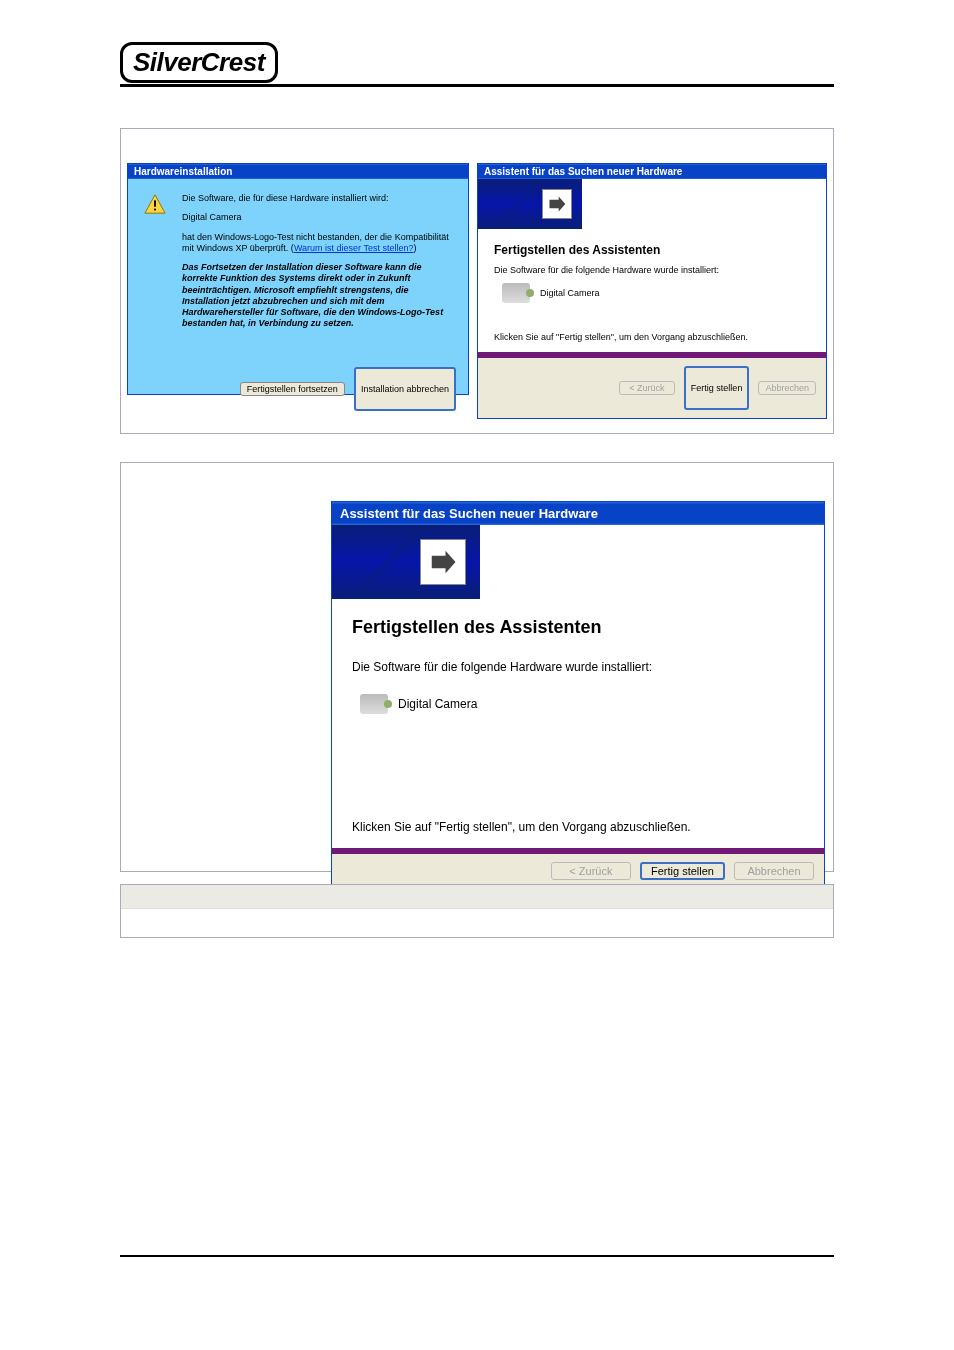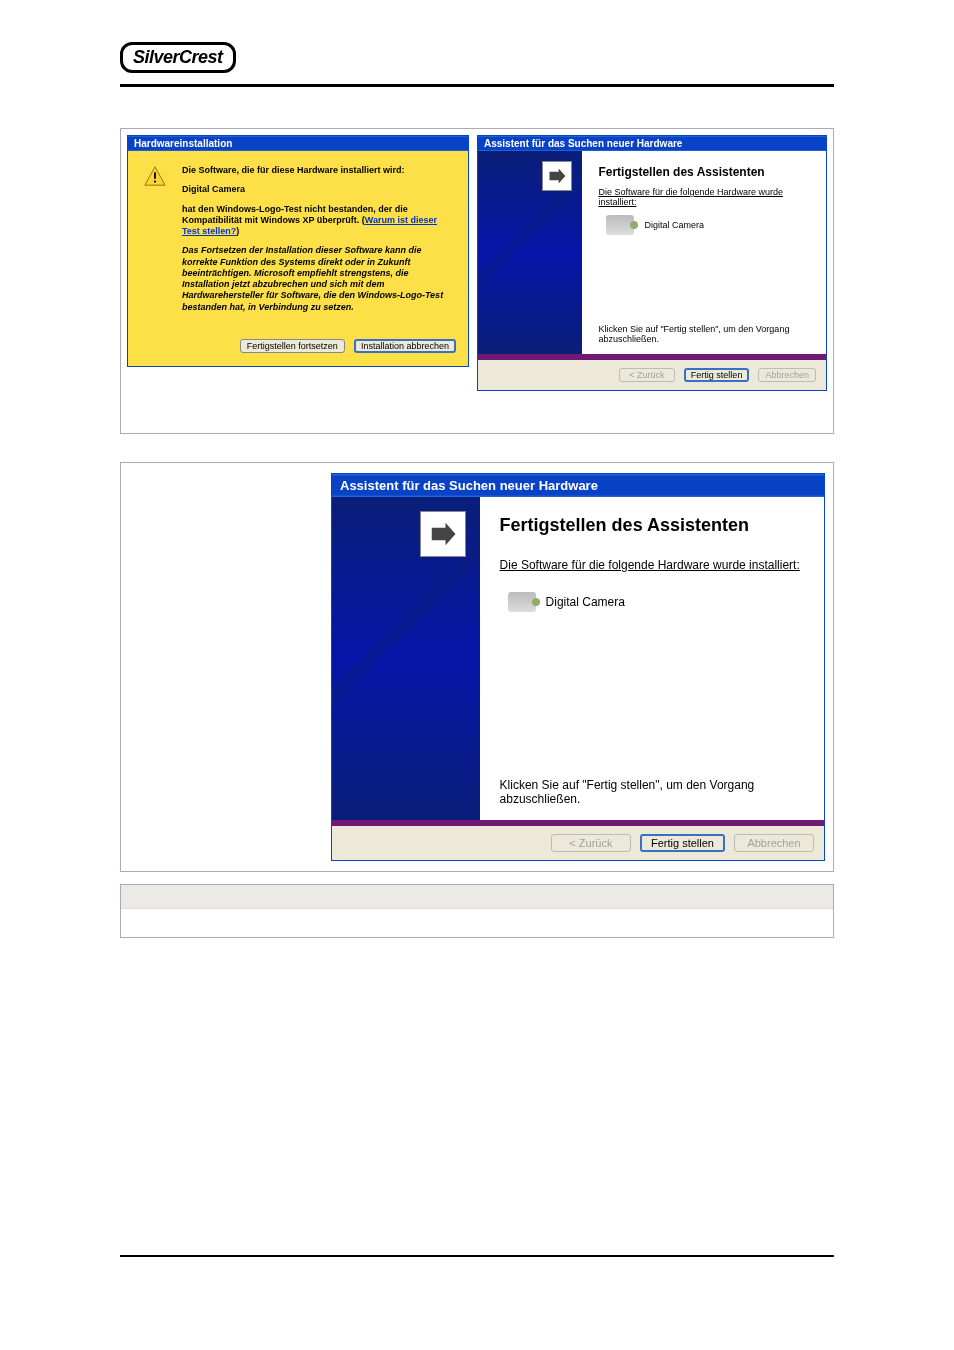--- a/index.html
+++ b/index.html
@@ -27,21 +27,21 @@
   .logo-box {
     border: 3px solid #000;
     border-radius: 12px;
     padding: 2px 10px;
     display: inline-block;
   }
   .logo-text {
     font-family: "Brush Script MT", cursive, sans-serif;
     font-weight: bold;
     font-style: italic;
-    font-size: 18px;
+    font-size: 26px;
     letter-spacing: -0.5px;
   }
   .logo-rule {
     position: absolute;
     left: 120px;
     right: 120px;
     top: 84px;
     border-top: 3px solid #000;
   }
   .figure-box {
@@ -62,42 +62,43 @@
   }
   .gray-box-inner {
     height: 24px;
     background: #eceae4;
     border-bottom: 1px solid #ddd;
   }
 
   
   .dialog {
     position: absolute;
-    background: #fde047;
+    background: #7dd3fc;
     border: 1px solid #0842c6;
+    margin-top: 28px;
   }
   .titlebar {
     background: linear-gradient(to bottom, #2a6de0 0%, #0842c6 10%, #0842c6 90%, #2a6de0 100%);
     color: #fff;
     font-weight: bold;
     padding: 3px 8px;
     font-size: 11px;
   }
   .dlg-body {
     padding: 14px 16px 10px 16px;
     font-size: 10px;
     color: #000;
   }
   .warn-icon {
     float: left;
     margin-right: 16px;
   }
   .warn-icon svg { display: block; }
   .dlg-text { overflow: hidden; }
-  .dlg-text p { margin-bottom: 12px; line-height: 1.25; font-weight: bold; }
+  .dlg-text p { margin-bottom: 12px; line-height: 1.25; }
   .dlg-text .bold { font-weight: bold; font-style: italic; }
   .dlg-link { color: #0033cc; text-decoration: underline; cursor: default; }
   .btn-row { text-align: right; padding: 8px 12px 10px 12px; }
   .btn {
     display: inline-block;
     min-width: 90px;
     padding: 2px 10px;
     background: #ece9d8;
     border: 1px solid #888;
     border-radius: 3px;
@@ -106,20 +107,21 @@
     margin-left: 6px;
     cursor: default;
   }
   .btn.default { border: 2px solid #3a6fc8; padding: 1px 9px; }
   .btn.disabled { color: #a0a0a0; border-color: #bbb; }
 
   
   .wizard-body {
     display: flex;
     background: #fff;
+    flex-direction: column;
   }
   .wizard-side {
     width: 30%;
     background:
       linear-gradient(135deg, rgba(255,255,255,0) 40%, rgba(10,30,120,0.35) 41%, rgba(10,30,120,0.35) 44%, rgba(255,255,255,0) 45%),
       linear-gradient(to bottom, #0a1e78 0%, #0615a8 50%, #0a1e78 100%);
     position: relative;
     display: flex;
     align-items: flex-start;
     justify-content: flex-end;
@@ -130,21 +132,21 @@
     background: #fff;
     border: 1px solid #888;
     display: flex; align-items: center; justify-content: center;
   }
   .wizard-side-ico.small { width: 30px; height: 30px; }
   .wizard-main {
     flex: 1;
     padding: 14px 16px 10px 16px;
   }
   .wizard-title { font-size: 16px; font-weight: bold; margin-bottom: 12px; font-family: Tahoma, Arial, sans-serif; }
-  .wizard-sub { font-size: 11px; margin-bottom: 14px; text-decoration: underline; }
+  .wizard-sub { font-size: 11px; margin-bottom: 14px; }
   .hw-item { display: flex; align-items: center; gap: 10px; margin-left: 8px; }
   .hw-icon {
     width: 28px; height: 20px;
     background: linear-gradient(#bbb,#ddd);
     border-radius: 3px;
     position: relative;
   }
   .hw-icon::after {
     content:"";
     position:absolute; right:-4px; top:6px;
@@ -159,21 +161,21 @@
     padding: 8px 10px;
   }
 
   
   .small .titlebar { font-size: 10px; padding: 2px 6px; }
   .small .wizard-title { font-size: 12px; margin-bottom: 8px; }
   .small .wizard-sub { font-size: 9px; margin-bottom: 8px; }
   .small .hw-item { font-size: 9px; }
   .small .wizard-note { font-size: 9px; }
   .small .btn { font-size: 9px; min-width: 56px; padding: 1px 6px; }
-  .small .btn.default { padding: 0 5px; }
+  .small .btn.default { padding: 15px 5px; }
   .small .dlg-text { font-size: 9px; }
   .small .dlg-text p { margin-bottom: 8px; }
 </style>
 </head>
 <body>
 
 <div class="logo-wrap">
   <div class="logo-box">
     <span class="logo-text">SilverCrest</span>
   </div>

